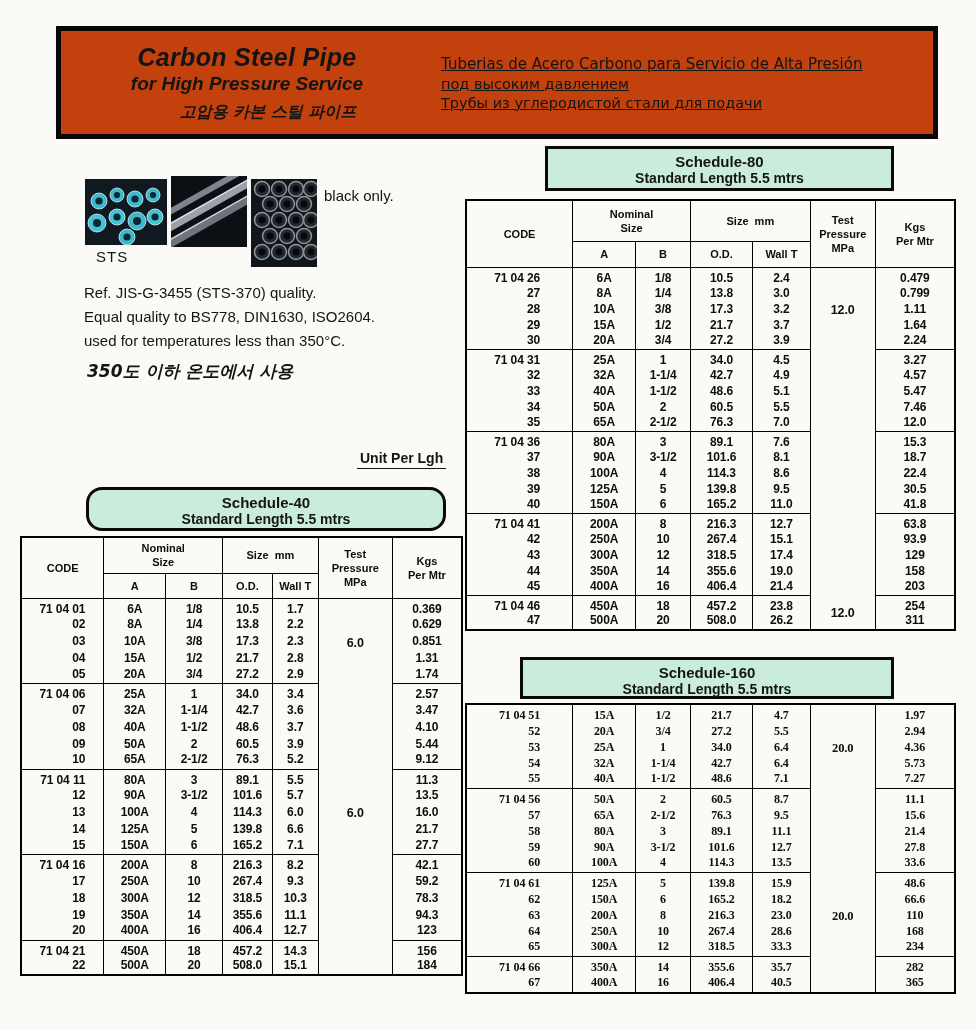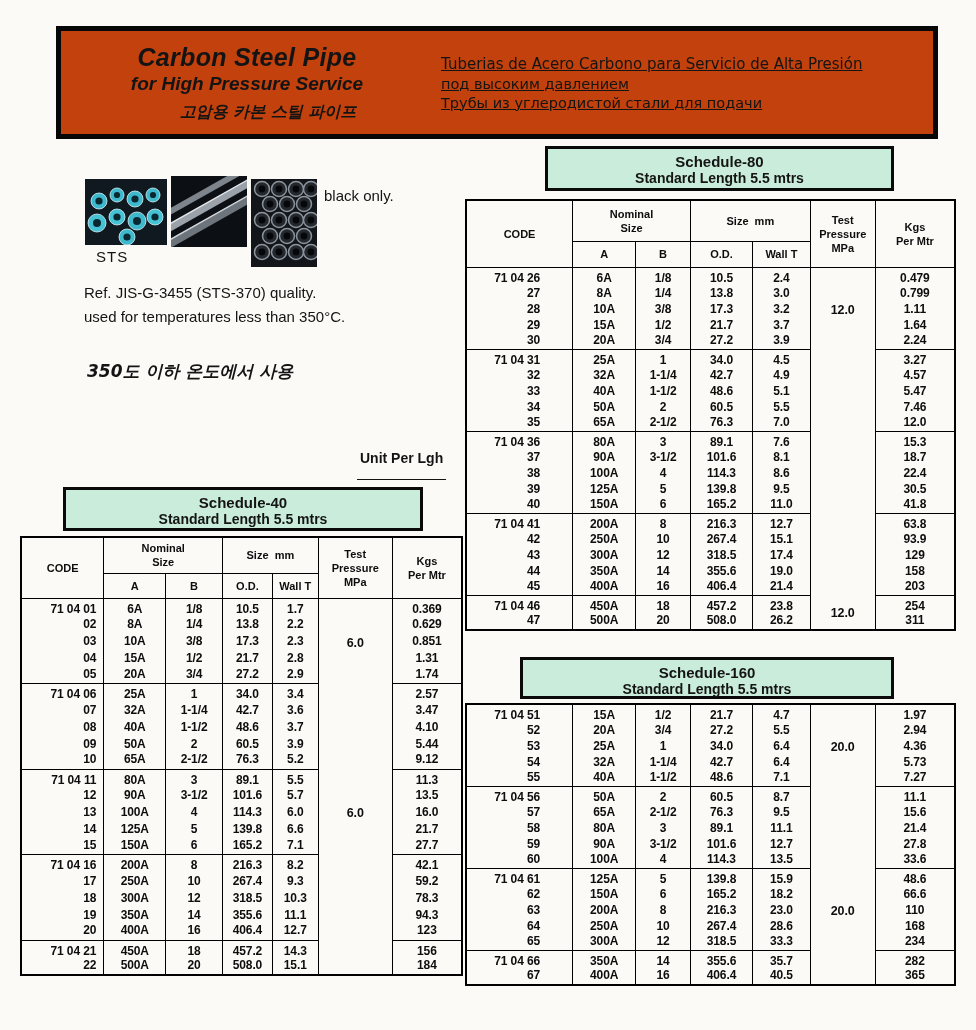--- a/index.html
+++ b/index.html
@@ -41,43 +41,43 @@
 
   .black-only { position:absolute; left:324px; top:187px; font:400 15px "Liberation Sans", sans-serif; }
   .sts-label  { position:absolute; left:96px;  top:248px; font:400 15px "Liberation Sans", sans-serif; letter-spacing:1px; }
 
   
   .ref-block { position:absolute; left:84px; top:281px; font:400 15px "Liberation Sans", sans-serif; line-height:24px; }
   .kr-note   { position:absolute; left:87px; top:360px; font:italic 700 17px "DejaVu Sans", sans-serif; }
   .unit-label{
     position:absolute; left:357px; top:450px;
     font:700 14px "Liberation Sans", sans-serif;
-    border-bottom:1.5px solid #141414; padding:0 3px 13px 3px;
+    border-bottom:1.5px solid #141414; padding:0 3px 2px 3px;
   }
 
   
   .sched-box {
     position:absolute; background:#c9edda; border:3px solid #0a0a0a;
     text-align:center; padding-top:4px;
   }
-  #box40  { left:63px;  top:487px; width:360px; height:44px; }
+  #box40  { left:86px;  top:487px; width:360px; height:44px;border-radius:16px; }
   #box80  { left:545px; top:146px; width:349px; height:45px; }
   #box160 { left:520px; top:657px; width:374px; height:42px; }
   .sched-title { font:700 15px "Liberation Sans", sans-serif; }
   .sched-sub   { font:700 14px "Liberation Sans", sans-serif; }
 
   
   table.spec {
     position:absolute; border-collapse:collapse; table-layout:fixed;
     border:2px solid #000; color:#0d0d0d;
     font:700 12px "Liberation Sans", sans-serif;
   }
   #t40  { left:20px;  top:536px; width:443px; }
   #t80  { left:465px; top:199px; width:491px; }
-  #t160 { left:465px; top:703px; width:491px; }
+  #t160 { left:465px; top:703px; width:491px;font-family:Liberation Serif, serif; }
 
   .spec th {
     border:1px solid #000;
     font-weight:700; font-size:11px;
     text-align:center; vertical-align:middle;
     white-space:pre-wrap; line-height:14px; padding:2px 0;
   }
   #t40  thead tr:first-child { height:36px; }
   #t40  thead tr:last-child  { height:25px; }
   #t80  thead tr:first-child { height:41px; }
@@ -87,21 +87,21 @@
     border-left:1px solid #000; border-right:1px solid #000;
     text-align:center; vertical-align:middle;
     height:17px; padding:0; letter-spacing:-0.1px;
   }
   #t80 td, #t160 td { height:16px; }
   .spec tr.group-start td { padding-top:3px; }
   .spec tr.group-end   td { padding-bottom:2px; }
   .spec tr.group-start td:not(.tp-cell) { border-top:1px solid #000; }
   .spec td.tp-cell { border-top:0; border-bottom:0; font-size:12.5px; }
   .spec td.code { text-align:right; }
-  #t40 td.code { padding-right:7px; }
+  #t40 td.code { padding-right:18px; }
   #t80 td.code, #t160 td.code { padding-right:32px; }
 </style>
 </head>
 <body>
 
 <div class="page">
 
   <div class="header-box">
     <div class="hdr-left">
       <div class="h-title">Carbon Steel Pipe</div>
@@ -194,20 +194,21 @@
           <circle cx="60" cy="73" r="3.4"></circle>
       </g>
     </svg>
   </div>
 
   <div class="black-only">black only.</div>
   <div class="sts-label">STS</div>
 
   <div class="ref-block">
     <div>Ref.  JIS-G-3455  (STS-370) quality.</div>
+    <div>Equal quality to BS778, DIN1630, ISO2604.</div>
     <div>used for temperatures less than 350°C.</div>
   </div>
   <div class="kr-note">350도 이하 온도에서 사용</div>
   <div class="unit-label">Unit Per Lgh</div>
 
   <div class="sched-box" id="box40">
     <div class="sched-title">Schedule-40</div>
     <div class="sched-sub">Standard Length 5.5 mtrs</div>
   </div>
   <div class="sched-box" id="box80">

